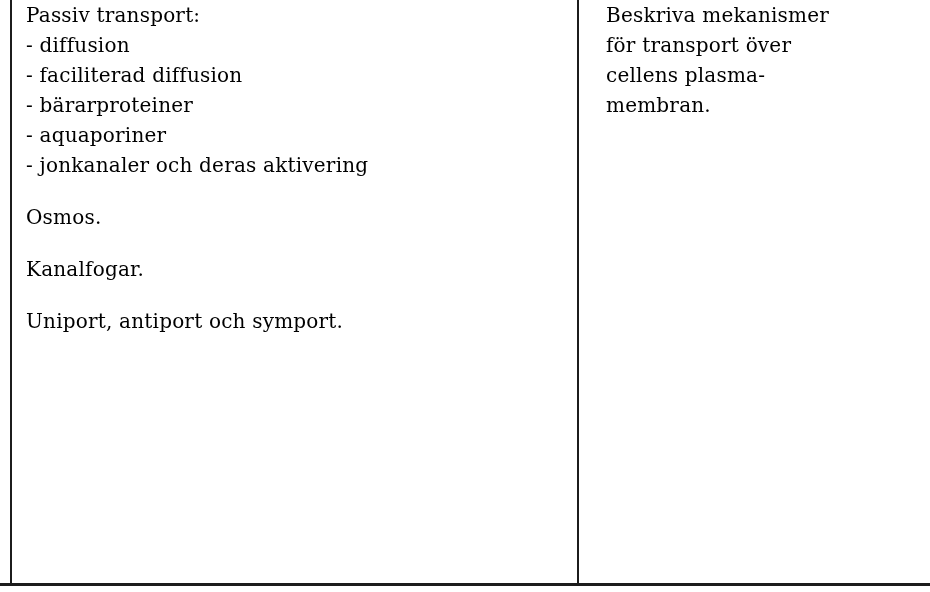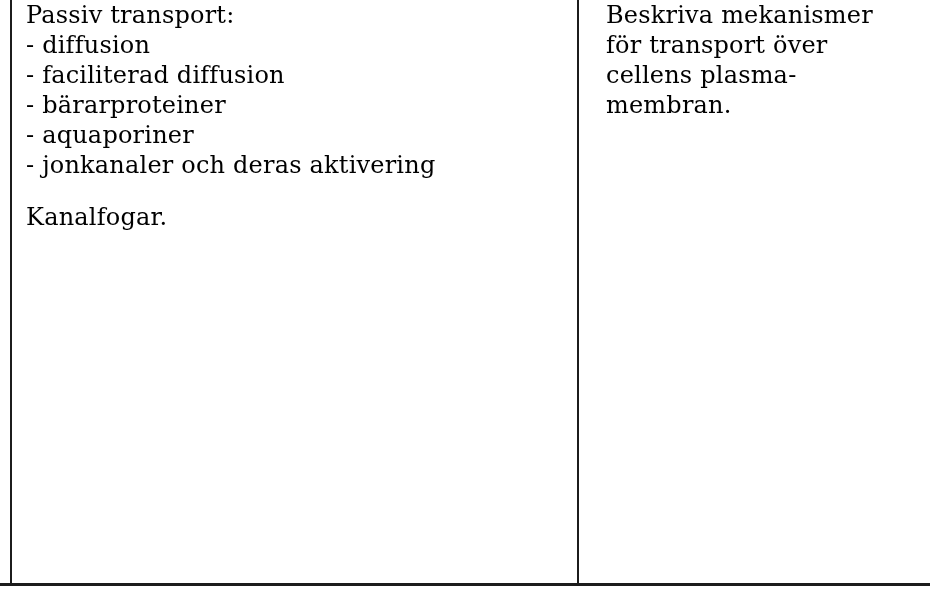--- a/index.html
+++ b/index.html
@@ -30,21 +30,21 @@
     left: 0;
     top: 583px;
     width: 930px;
     height: 3px;
     background: #1c1c1c;
   }
   
   .cell {
     position: absolute;
     top: 0;
-    font-size: 24px;
+    font-size: 20px;
     line-height: 30px;
     letter-spacing: 0.2px;
   }
   .cell-topics {
     left: 26px;
     width: 544px;
   }
   .cell-objective {
     left: 594px;
     width: 330px;
@@ -65,21 +65,23 @@
 
 <div class="hline-bottom"></div>
 
 <div class="cell cell-topics">
   <p class="para">Passiv transport:
 - diffusion
 - faciliterad diffusion
 - bärarproteiner
 - aquaporiner
 - jonkanaler och deras aktivering</p>
+  <p class="para">Osmos.</p>
   <p class="para">Kanalfogar.</p>
+  <p class="para">Uniport, antiport och symport.</p>
 </div>
 
 <div class="cell cell-objective">
   <p class="para">Beskriva mekanismer
 för transport över
 cellens plasma-
 membran.</p>
 </div>
 
 </body></html>

